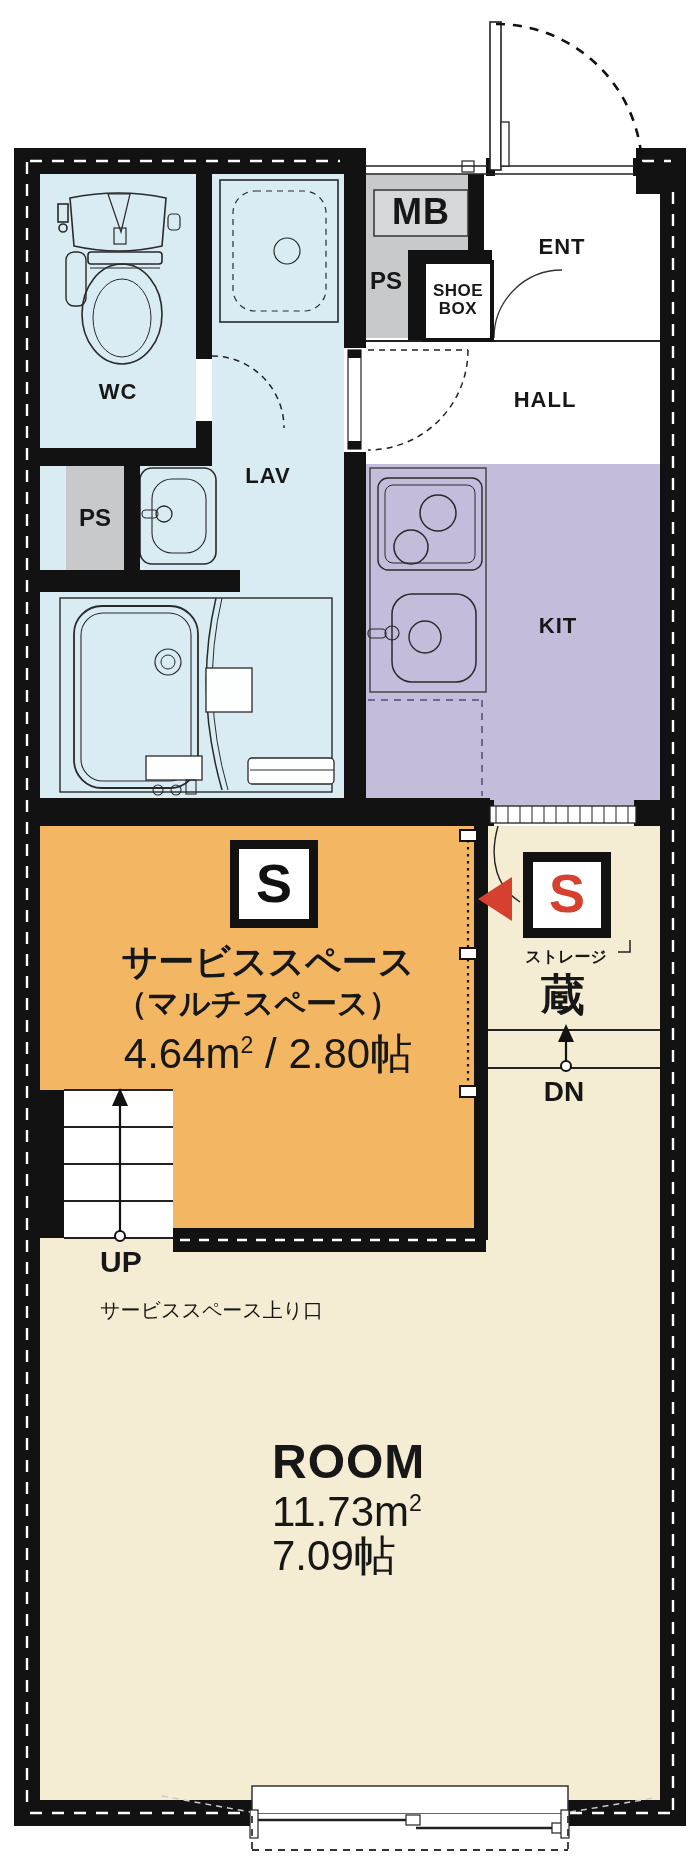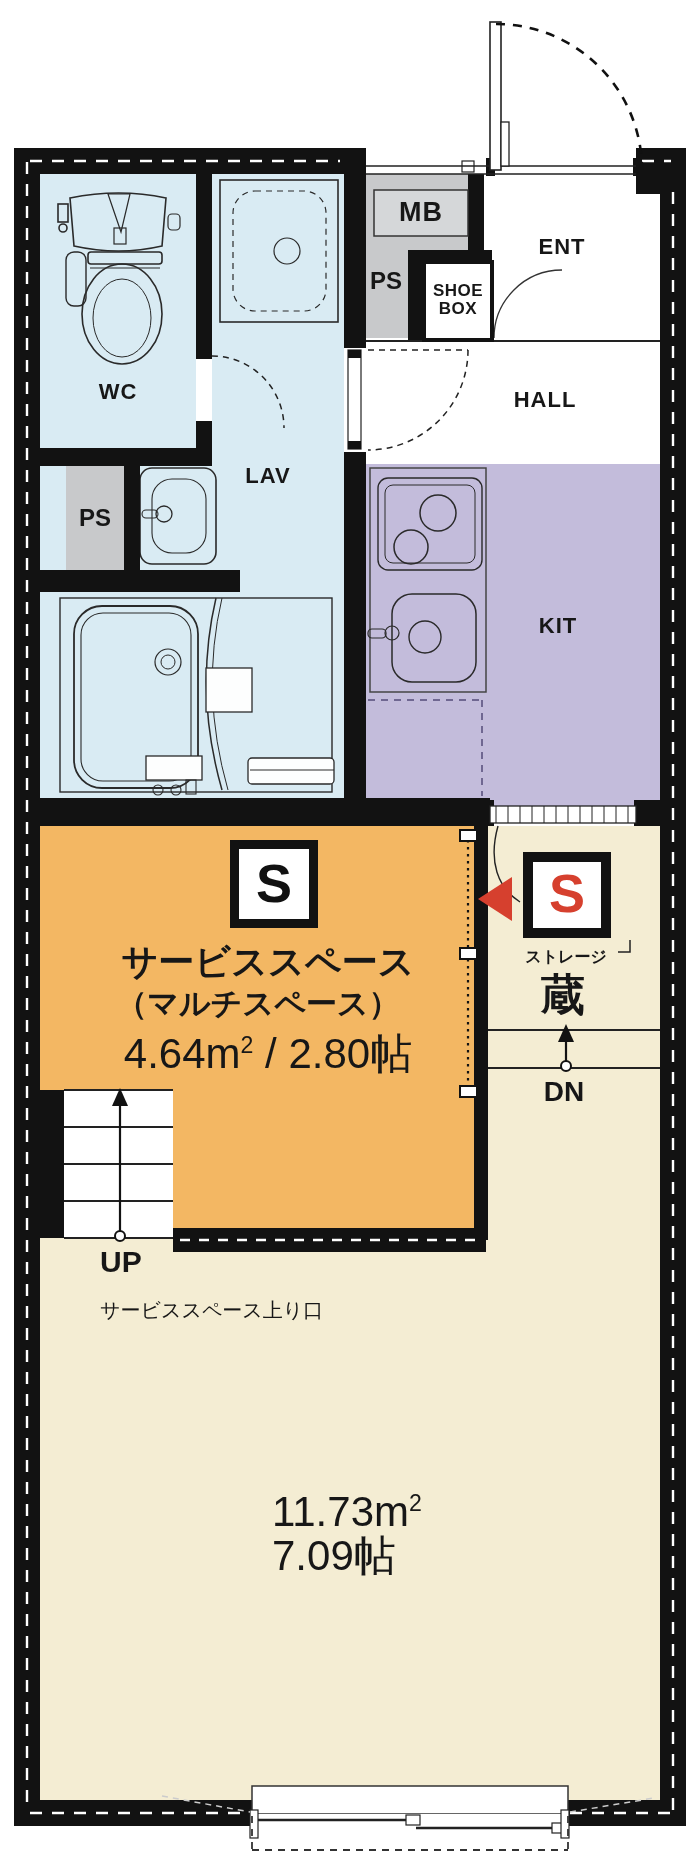--- a/index.html
+++ b/index.html
@@ -5,21 +5,21 @@
   html,body{margin:0;padding:0;background:#fff;}
   .canvas{position:relative;width:700px;height:1859px;background:#ffffff;
           font-family:"Liberation Sans","DejaVu Sans",sans-serif;overflow:hidden;}
   svg{position:absolute;left:0;top:0;}
   .lbl{position:absolute;transform:translate(-50%,-50%);color:#171717;font-weight:700;
        white-space:nowrap;text-align:center;line-height:1.06;}
   .lbl.left{transform:translate(0,-50%);text-align:center;}
   .f34{font-size:22px;letter-spacing:1px;}
   .f33{font-size:33px;letter-spacing:1px;}
   .f28{font-size:28px;}
-  .f27{font-size:27px;letter-spacing:1px;}
+  .f27{font-size:36px;letter-spacing:1px;}
   .f24{font-size:24px;}
   .f17{font-size:17px;letter-spacing:.5px;}
   .f30{font-size:30px;}
   .s-black{font-size:54px;color:#111;}
   .s-red{font-size:54px;color:#d6402e;}
   .jp36{font-size:36px;}
   .jp31{font-size:31px;}
   .jp20{font-size:16px;}
   .kanji44{font-size:44px;}
   .num42{font-size:42px;font-weight:400;}
@@ -264,16 +264,17 @@
 <div class="lbl jp31" style="left:258px;top:1004px">（マルチスペース）</div>
 <div class="lbl num42" style="left:268px;top:1054px"><span>4.64m</span><sup>2</sup><span> / 2.80帖</span></div>
 
 <div class="lbl jp20" style="left:566px;top:957px">ストレージ</div>
 <div class="lbl kanji44" style="left:563px;top:995px">蔵</div>
 <div class="lbl f28" style="left:564px;top:1092px">DN</div>
 
 <div class="lbl left f30" style="left:100px;top:1262px">UP</div>
 <div class="lbl left note20" style="left:100px;top:1290px">サービススペース上り口</div>
 
+<div class="lbl left room48" style="left:272px;top:1462px">ROOM</div>
 <div class="lbl left num42" style="left:272px;top:1512px"><span>11.73m</span><sup>2</sup></div>
 <div class="lbl left num42" style="left:272px;top:1556px">7.09帖</div>
 
 </div>
 
 </body></html>

